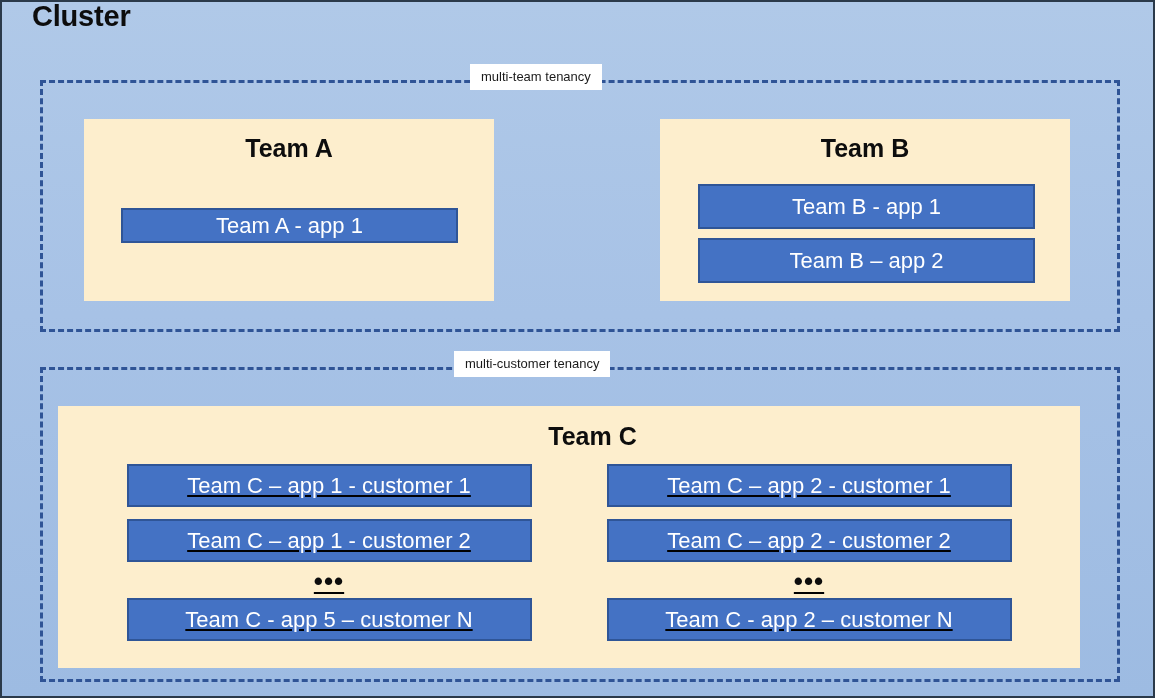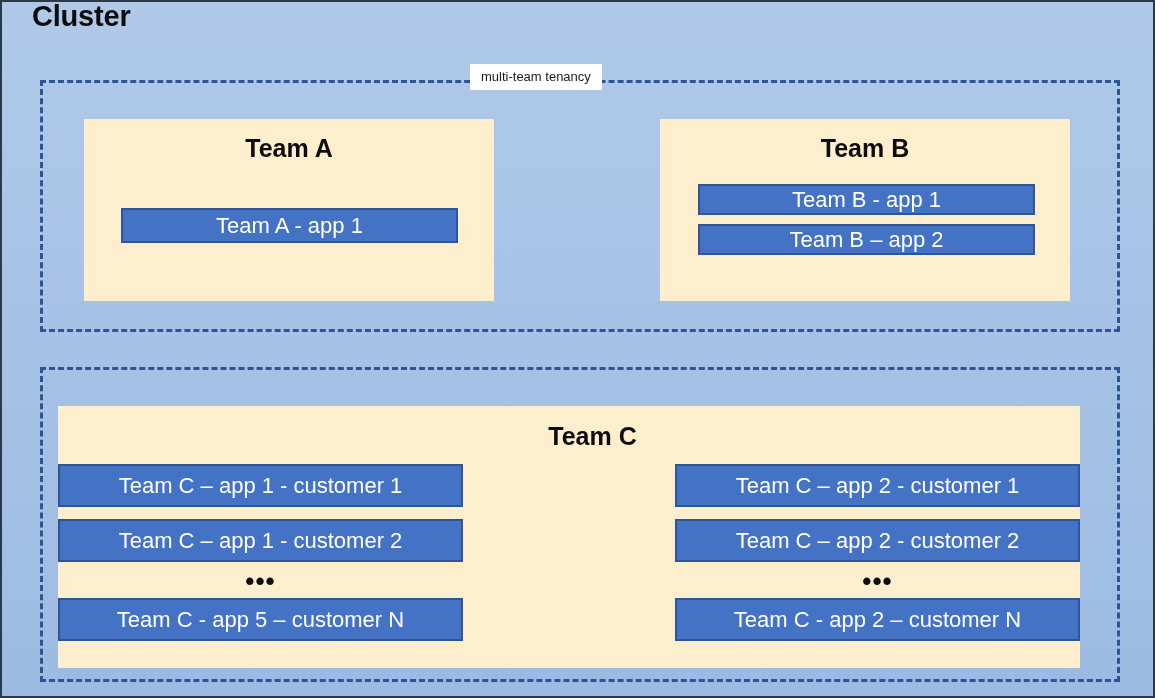--- a/index.html
+++ b/index.html
@@ -117,32 +117,33 @@
   }
   .team-a-apps .app-box { height: 35px; }
 
   
   .team-b-apps {
     position: absolute;
     left: 38px;
     top: 65px;
     width: 337px;
   }
-  .team-b-apps .app-box { height: 31px; }
+  .team-b-apps .app-box { height: 45px; }
   .team-b-apps .app-box + .app-box { margin-top: 9px; }
 
   
   .team-c-columns {
     position: absolute;
     left: 0;
     top: 58px;
     width: 100%;
     display: flex;
-    justify-content: space-between;
+    justify-content: center;
     gap: 75px;
+    text-decoration: underline;
   }
   .team-c-col { width: 405px; }
   .team-c-col .app-box { height: 43px; }
   .team-c-col .app-box + .app-box { margin-top: 12px; }
 
   .ellipsis {
     text-align: center;
     font-size: 26px;
     font-weight: bold;
     color: #0d0d0d;
@@ -174,20 +175,21 @@
   <div class="team-box" id="team-b-box">
     <div class="team-title">Team B</div>
     <div class="team-b-apps">
       <div class="app-box">Team B - app 1</div>
       <div class="app-box">Team B – app 2</div>
     </div>
   </div>
 
   <div class="tenancy-group" id="group-multi-customer"></div>
 
+  <div class="tenancy-label" id="label-multi-customer">multi-customer tenancy</div>
 
   <div class="team-box" id="team-c-box">
     <div class="team-title">Team C</div>
 
     <div class="team-c-columns">
 
       <div class="team-c-col">
         <div class="app-box">Team C – app 1 - customer 1</div>
         <div class="app-box">Team C – app 1 - customer 2</div>
         <div class="ellipsis">•••</div>

